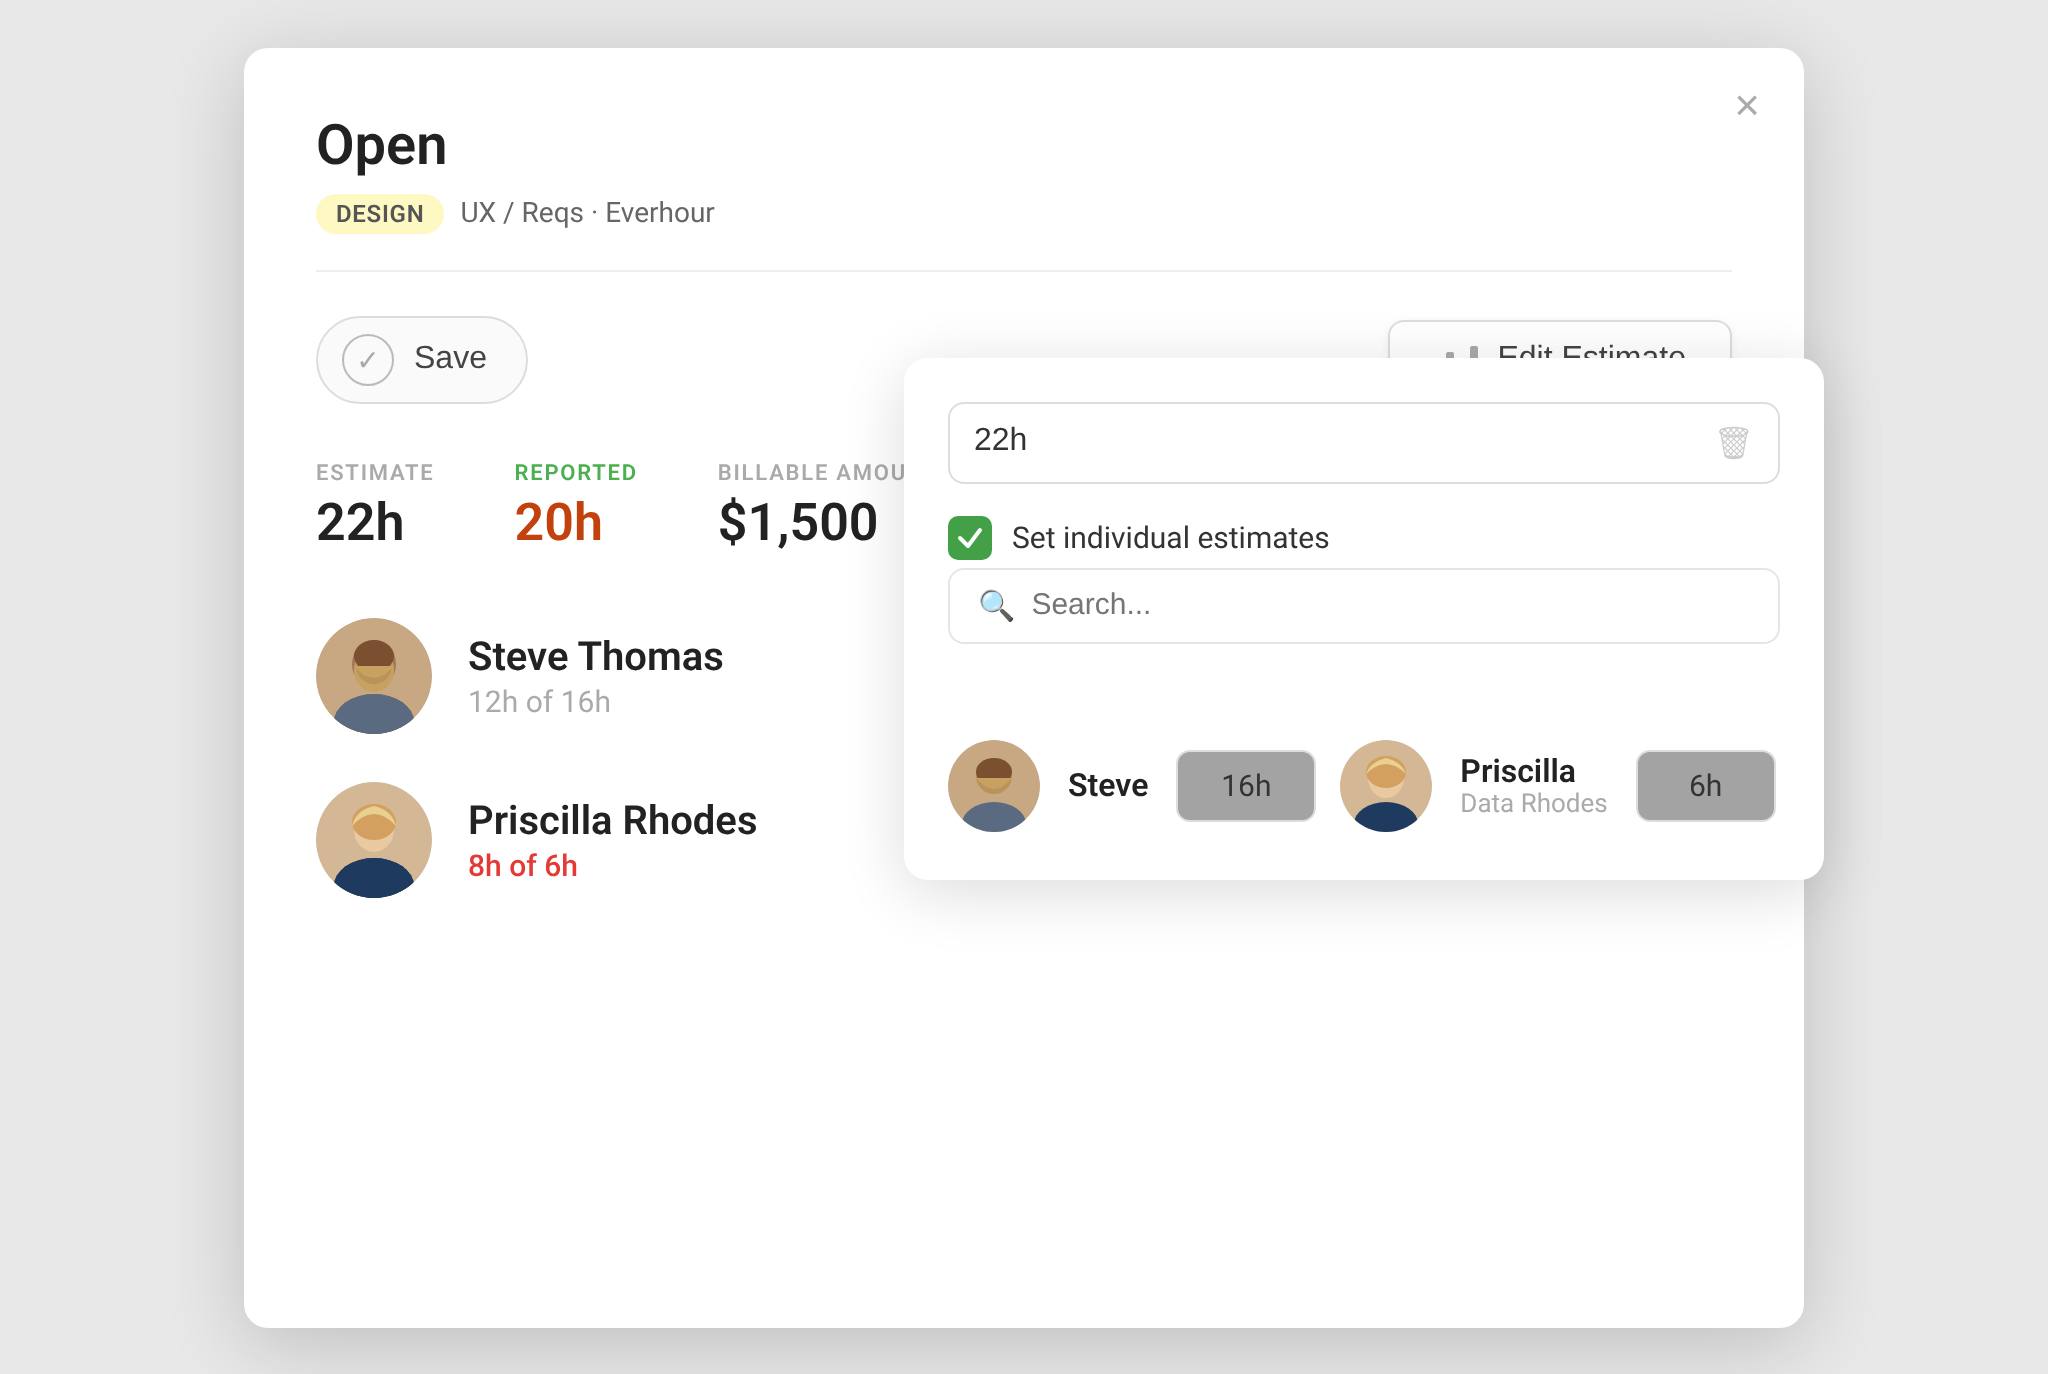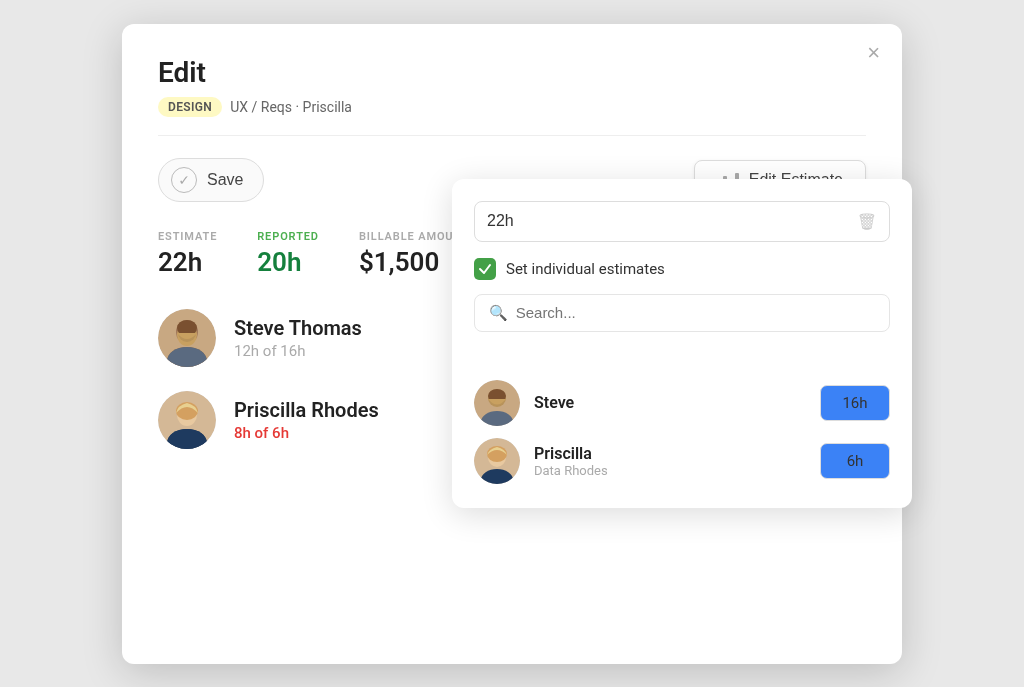--- a/index.html
+++ b/index.html
@@ -142,21 +142,21 @@
       letter-spacing: 0.08em;
       color: #aaa;
       text-transform: uppercase;
       margin-bottom: 4px;
     }
     .stat-value {
       font-size: 26px;
       font-weight: 600;
       color: #222;
     }
-    .stat-value.reported { color: #15803d; }
+    .stat-value.reported { color: #c2410c; }
     .stat-label.reported { color: #4caf50; }
 
     
     .people-list { display: flex; flex-direction: column; gap: 24px; }
     .person-row {
       display: flex;
       align-items: center;
       gap: 18px;
     }
     .avatar {
@@ -234,21 +234,21 @@
       padding: 11px 32px;
       font-size: 16px;
       font-weight: 600;
       cursor: pointer;
     }
 
     .individual-row {
       display: flex;
       align-items: center;
       gap: 10px;
-      margin-bottom: 14px;
+      margin-bottom: 4px;
     }
     .checkbox-wrap {
       width: 22px;
       height: 22px;
       background: #43a047;
       border-radius: 5px;
       display: flex;
       align-items: center;
       justify-content: center;
       cursor: pointer;
@@ -272,21 +272,21 @@
     .search-icon { color: #ccc; font-size: 15px; }
     .search-input {
       border: none;
       outline: none;
       font-size: 15px;
       color: #000000;
       background: transparent;
       flex: 1;
     }
 
-    .popup-people { display: flex; flex-direction: column; gap: 12px; margin-top: 48px; }
+    .popup-people { display: flex; gap: 12px; margin-top: 48px; }
     .popup-person-row {
       display: flex;
       align-items: center;
       gap: 14px;
     }
     .popup-avatar {
       width: 46px;
       height: 46px;
       border-radius: 50%;
       overflow: hidden;
@@ -303,38 +303,38 @@
     .popup-person-role {
       font-size: 13px;
       color: #aaa;
     }
     .hours-input-wrap {
       border: 1.5px solid #ddd;
       border-radius: 7px;
       padding: 8px 0;
       font-size: 15px;
       color: #333;
-      background: #3b82f6;
+      background: #a3a3a3;
       min-width: 70px;
       text-align: center;
     }
   </style>
 </head>
 <body>
 
 <div class="modal-wrapper">
   <div class="modal">
 
     <button class="modal-close">×</button>
 
     <div class="modal-header">
-      <div class="modal-title">Edit</div>
+      <div class="modal-title">Open</div>
       <div class="breadcrumb">
         <span class="badge-design">DESIGN</span>
-        <span>UX / Reqs · Priscilla</span>
+        <span>UX / Reqs · Everhour</span>
       </div>
     </div>
 
     <div class="divider"></div>
 
     <div class="status-row">
       <button class="status-btn">
         <span class="status-check">✓</span>
         <span>Save</span>
       </button>

